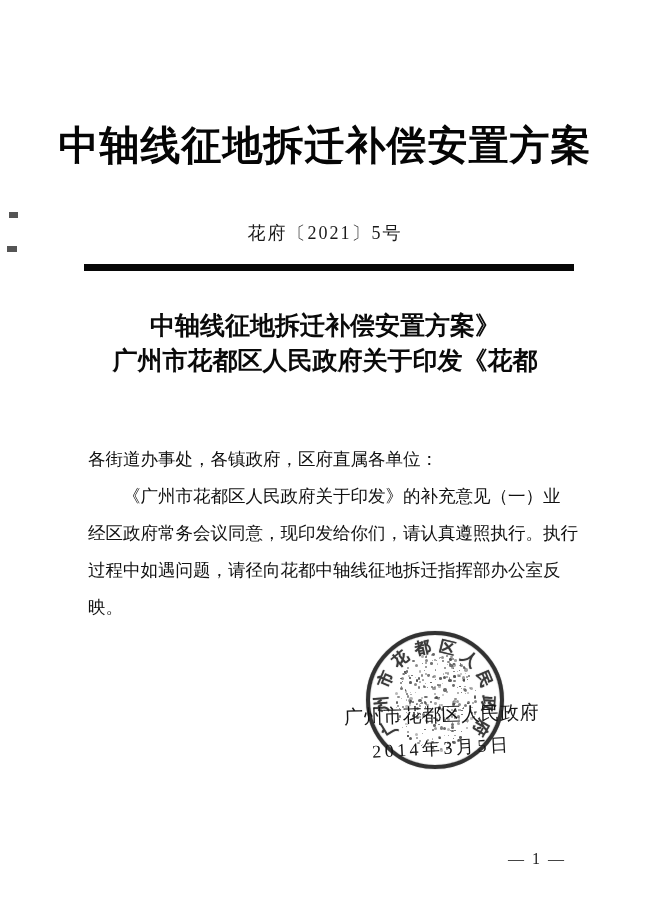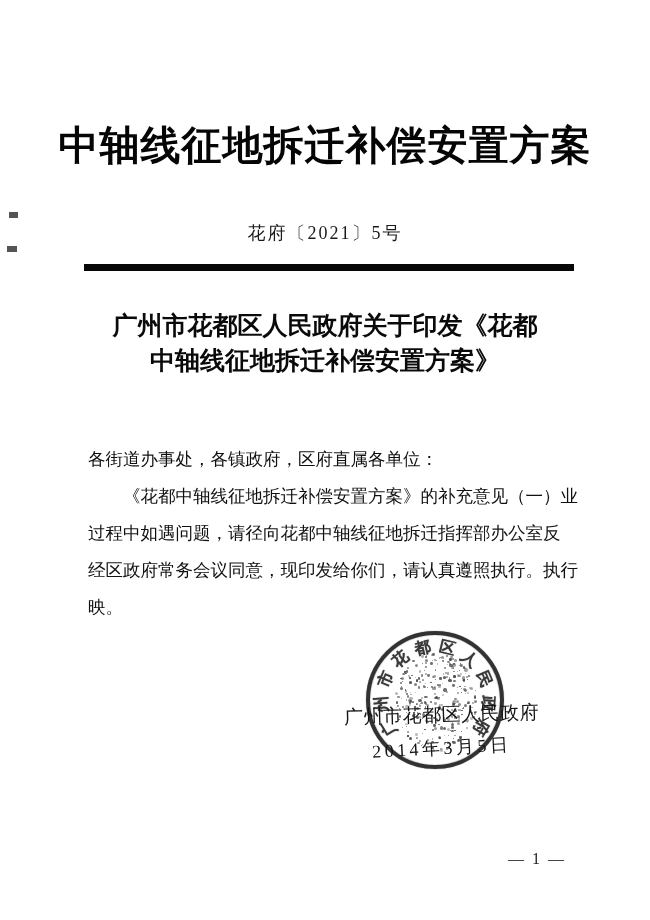--- a/index.html
+++ b/index.html
@@ -102,29 +102,29 @@
   <div class="scan-speck speck-1"></div>
   <div class="scan-speck speck-2"></div>
 
   <div class="header-title">中轴线征地拆迁补偿安置方案</div>
 
   <div class="doc-number">花府〔2021〕5号</div>
 
   <div class="header-divider"></div>
 
   <div class="subject-title">
+    <div>中轴线征地拆迁补偿安置方案》</div>
     <div>广州市花都区人民政府关于印发《花都</div>
-    <div>中轴线征地拆迁补偿安置方案》</div>
   </div>
 
   <div class="body-text">
     <div>各街道办事处，各镇政府，区府直属各单位：</div>
-    <div>　　《花都中轴线征地拆迁补偿安置方案》的补充意见（一）业</div>
+    <div>　　《广州市花都区人民政府关于印发》的补充意见（一）业</div>
+    <div>经区政府常务会议同意，现印发给你们，请认真遵照执行。执行</div>
     <div>过程中如遇问题，请径向花都中轴线征地拆迁指挥部办公室反</div>
-    <div>经区政府常务会议同意，现印发给你们，请认真遵照执行。执行</div>
     <div>映。</div>
   </div>
 
   <div class="seal">
     <div class="seal-ring"></div>
     <div class="seal-arc">
         <span style="position: absolute; left: 50%; top: 50%; font-size: 16px; font-weight: bold; color: rgb(43, 43, 43); text-shadow: rgb(85, 85, 85) 0px 0px 1px; transform: translate(-50%, -50%) rotate(-121deg) translateY(-53px);">广</span>
         <span style="position: absolute; left: 50%; top: 50%; font-size: 16px; font-weight: bold; color: rgb(43, 43, 43); text-shadow: rgb(85, 85, 85) 0px 0px 1px; transform: translate(-50%, -50%) rotate(-94.1111deg) translateY(-53px);">州</span>
         <span style="position: absolute; left: 50%; top: 50%; font-size: 16px; font-weight: bold; color: rgb(43, 43, 43); text-shadow: rgb(85, 85, 85) 0px 0px 1px; transform: translate(-50%, -50%) rotate(-67.2222deg) translateY(-53px);">市</span>
         <span style="position: absolute; left: 50%; top: 50%; font-size: 16px; font-weight: bold; color: rgb(43, 43, 43); text-shadow: rgb(85, 85, 85) 0px 0px 1px; transform: translate(-50%, -50%) rotate(-40.3333deg) translateY(-53px);">花</span>

